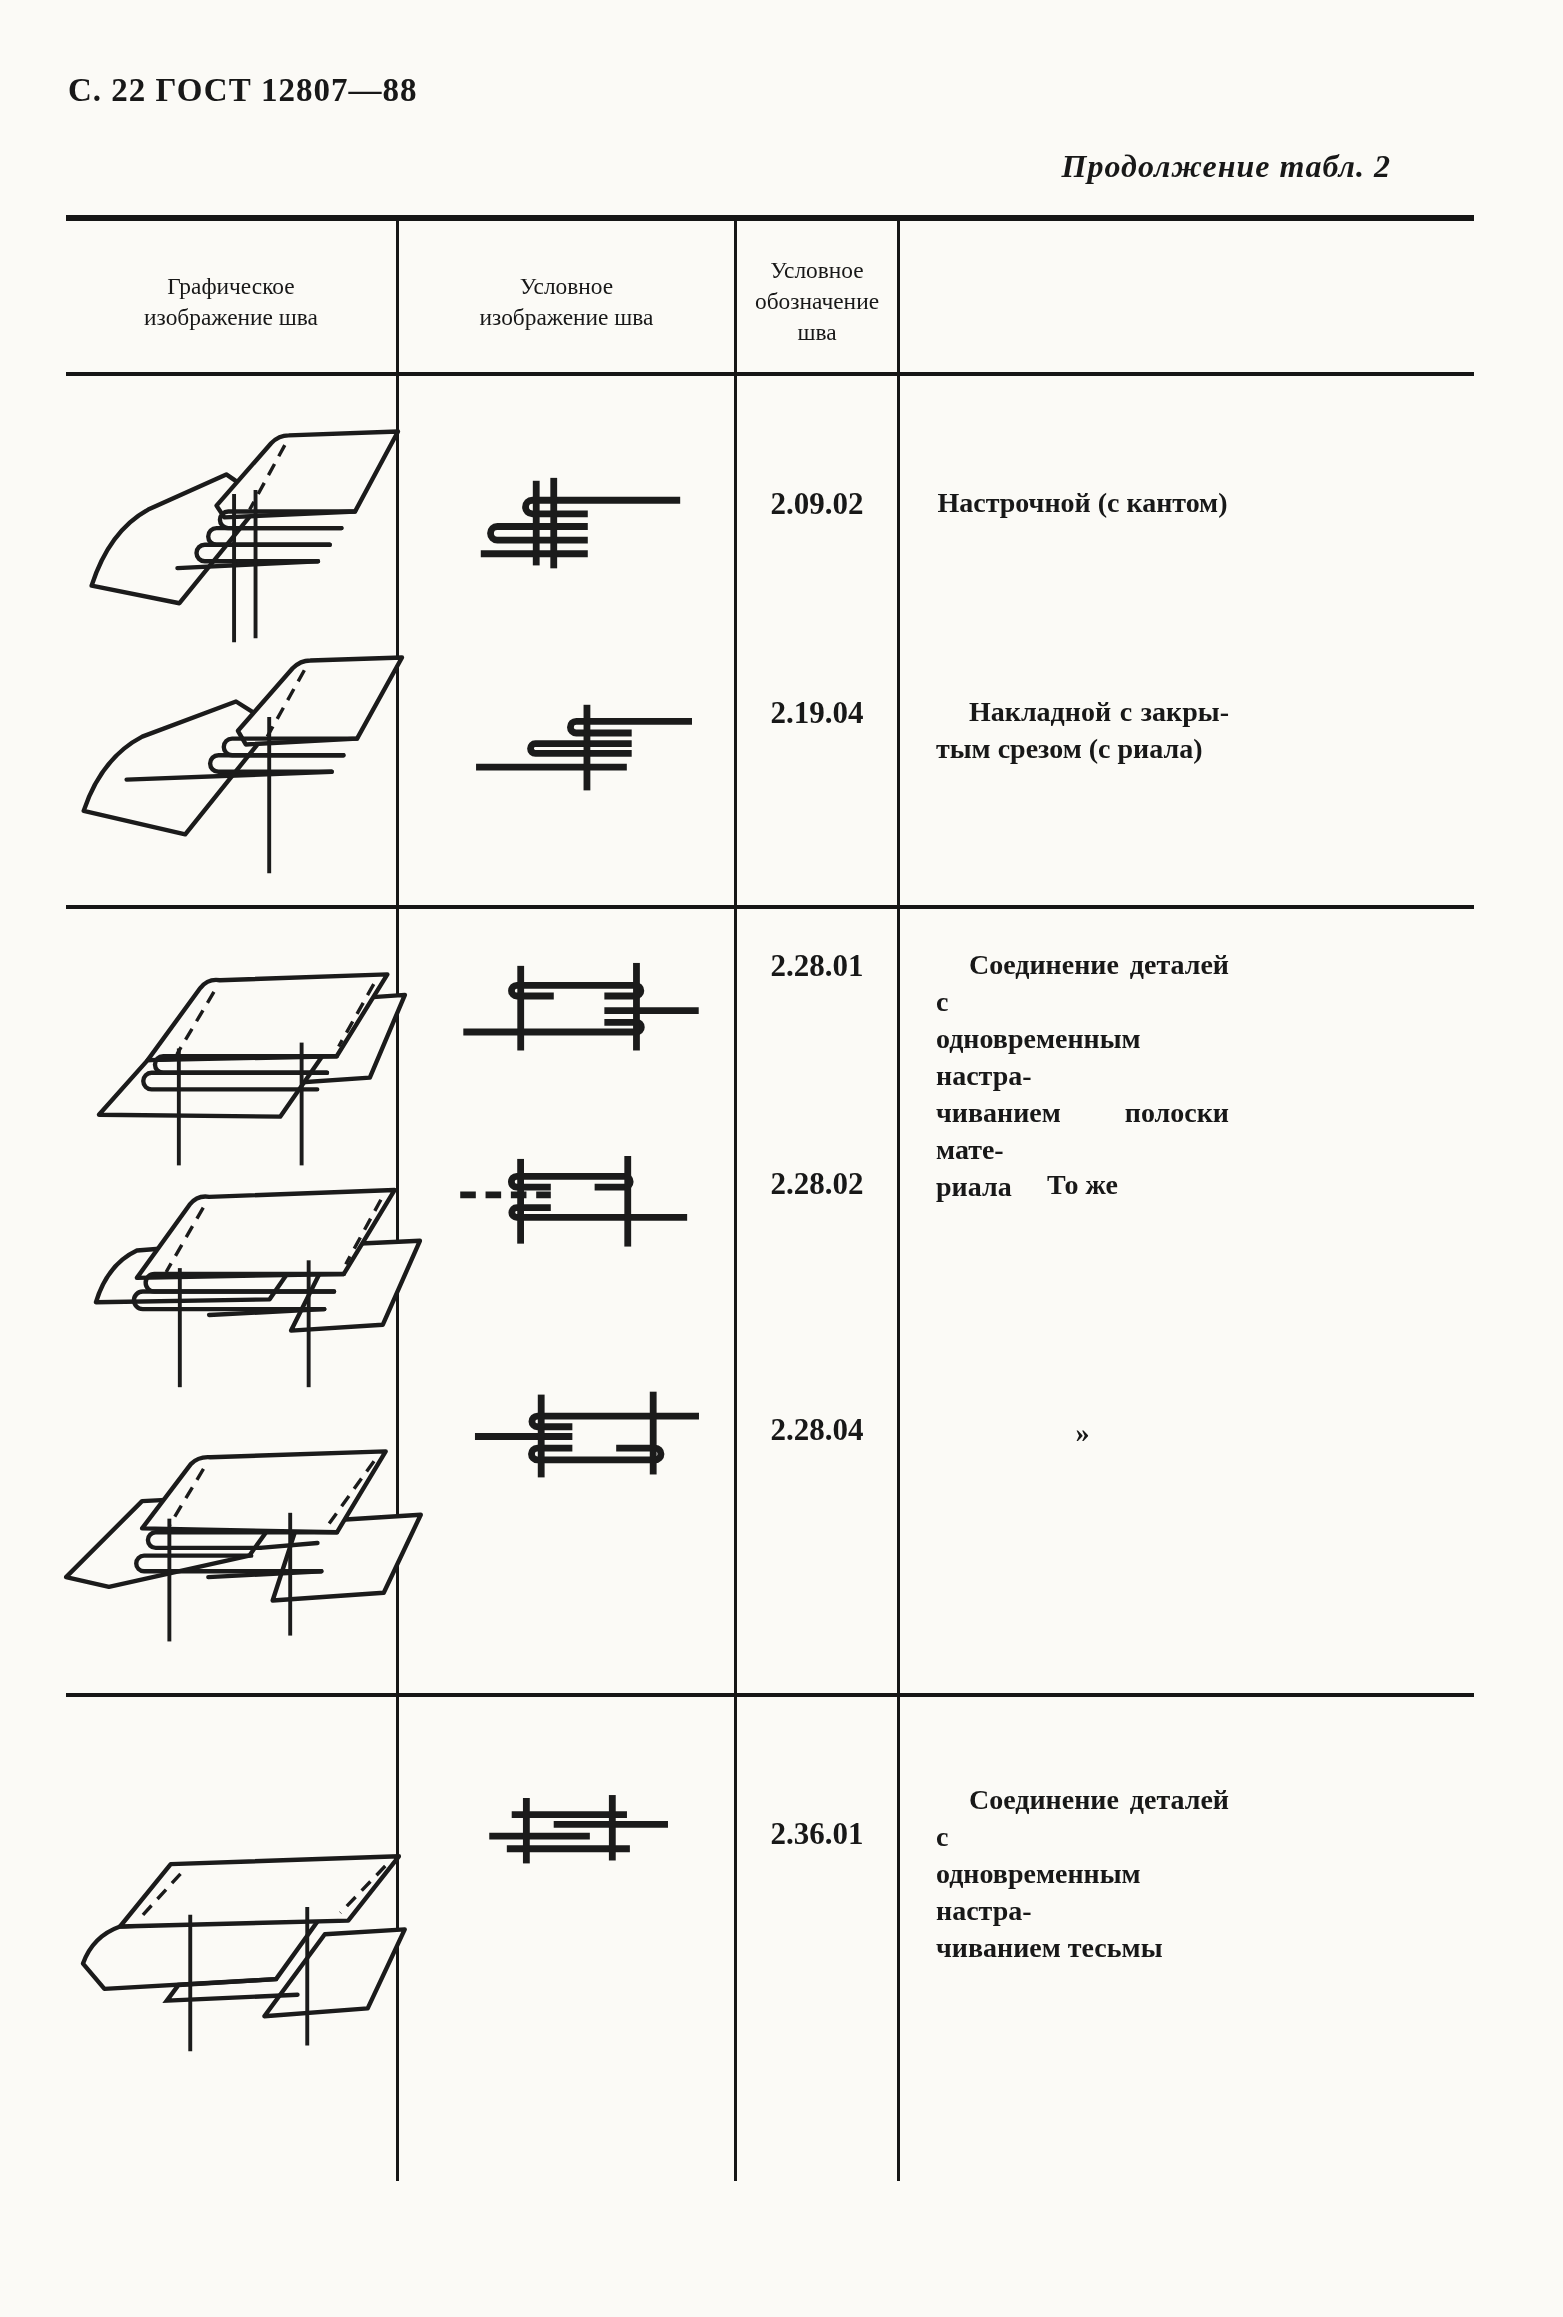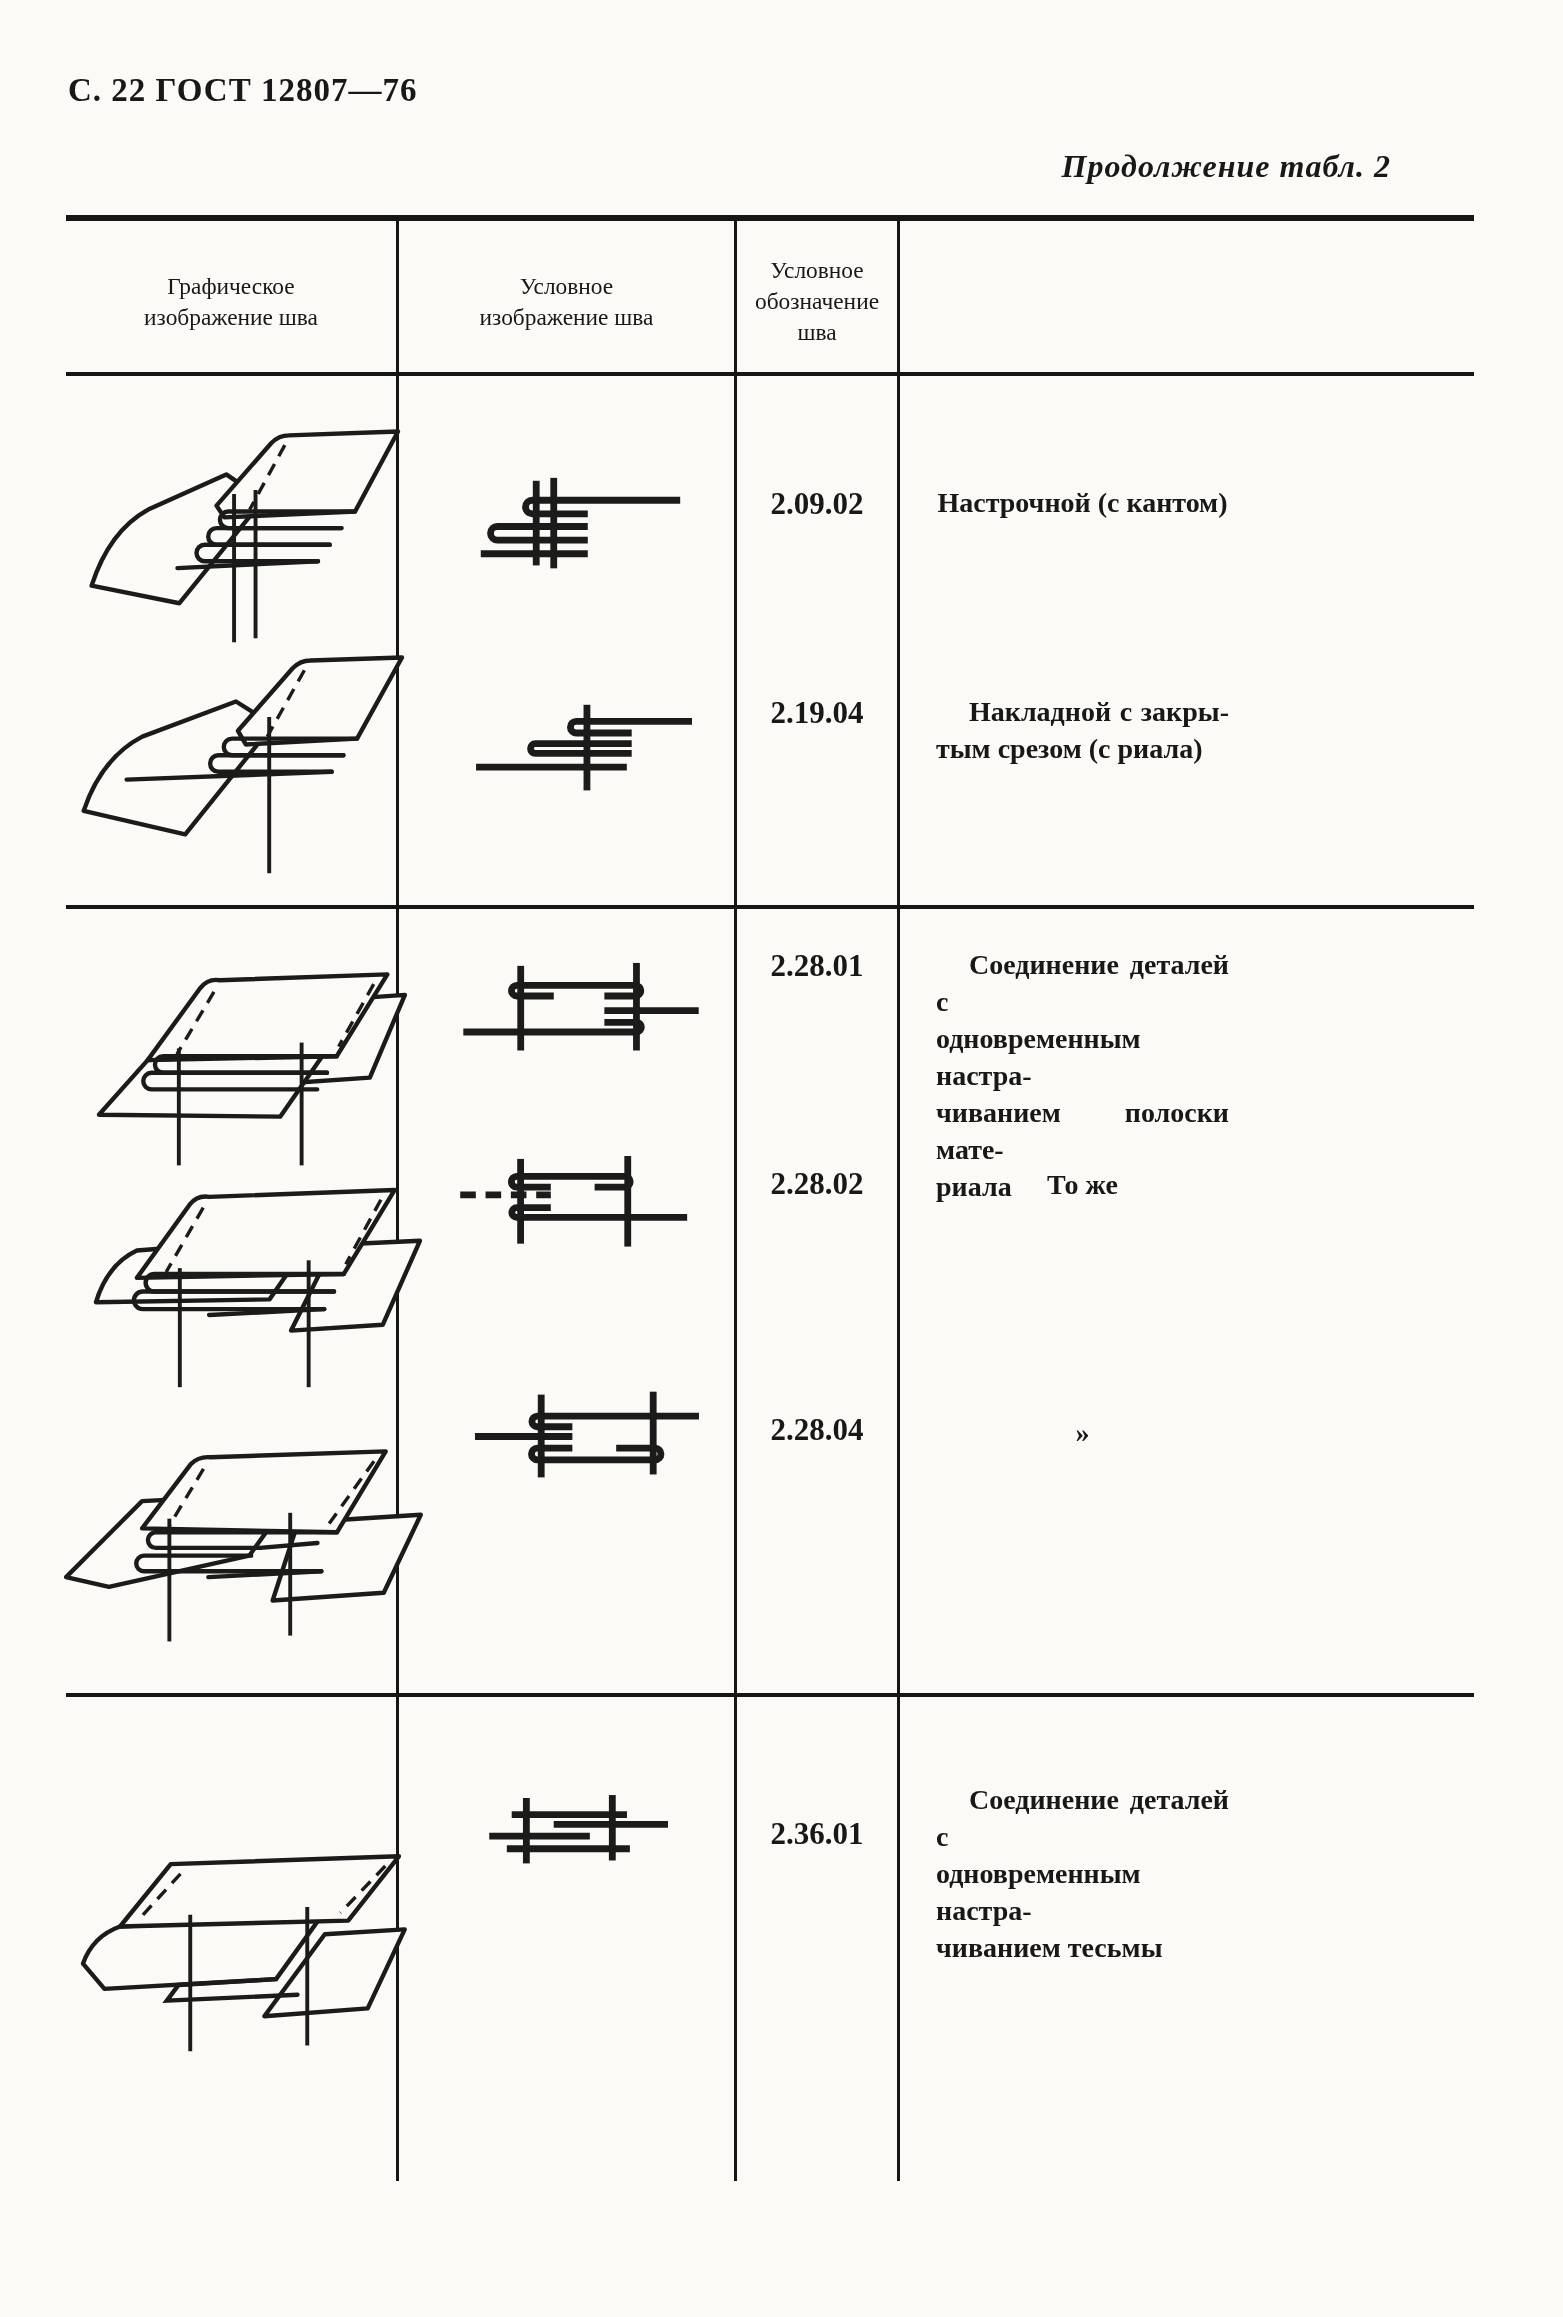--- a/index.html
+++ b/index.html
@@ -29,21 +29,21 @@
   .g path.dash{stroke-width:3.5;stroke-dasharray:13 9;}
   .g path.stitch{stroke-width:4;}
   .s path{stroke-width:7;stroke-linecap:butt;}
   .s path.dash{stroke-dasharray:16 10;}
 </style>
 </head>
 <body>
 
 <div class="page">
 
-  <div class="hdr-left">С. 22 ГОСТ 12807—76</div>
+  <div class="hdr-left">С. 22 ГОСТ 12807—88</div>
   <div class="continuation">Продолжение табл. 2</div>
 
   <div class="rule" style="left:66px;top:215px;width:1408px;height:5.9px;"></div>
   <div class="rule" style="left:66px;top:372px;width:1408px;height:3.9px;"></div>
   <div class="rule" style="left:66px;top:905px;width:1408px;height:3.9px;"></div>
   <div class="rule" style="left:66px;top:1693px;width:1408px;height:3.9px;"></div>
 
   <div class="vline" style="left:396px;top:217px;width:2.9px;height:1964px;"></div>
   <div class="vline" style="left:734px;top:217px;width:2.9px;height:1964px;"></div>
   <div class="vline" style="left:897px;top:217px;width:2.9px;height:1964px;"></div>

